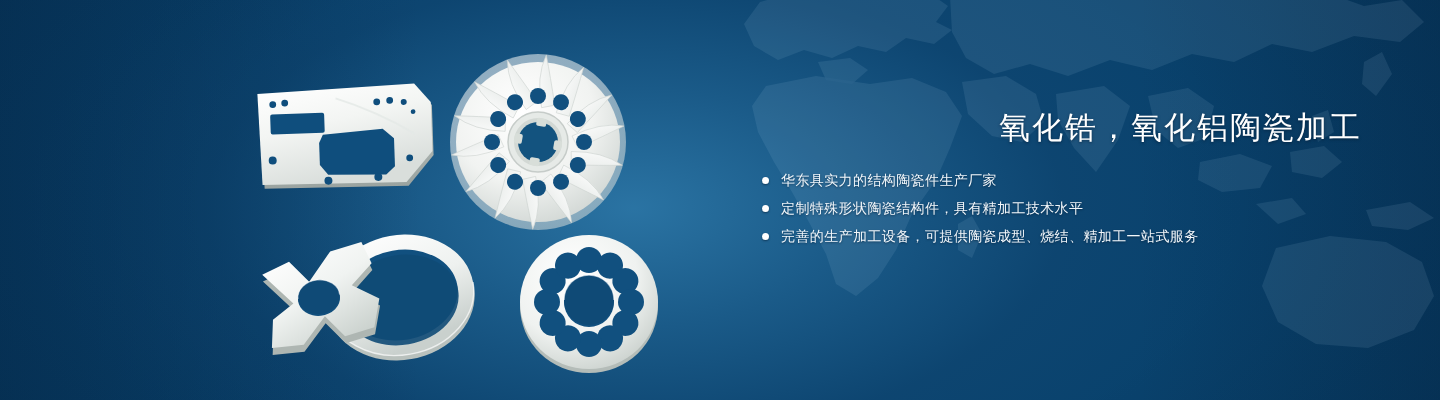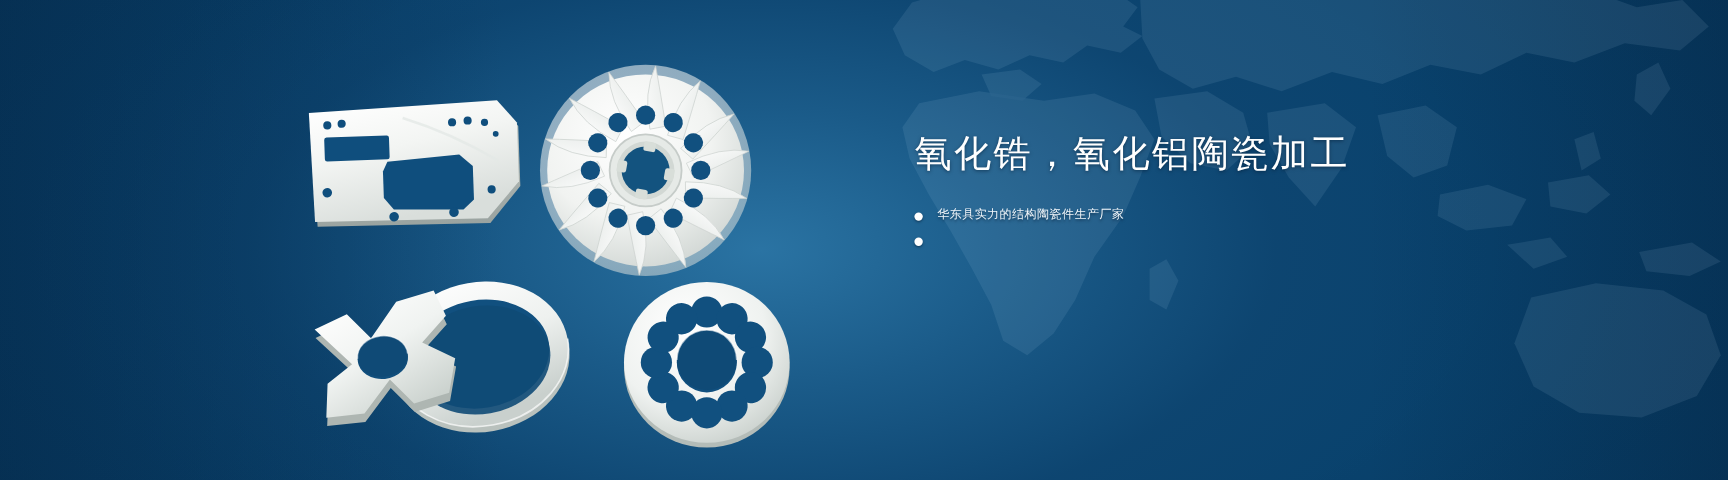--- a/index.html
+++ b/index.html
@@ -121,20 +121,21 @@
   }
   .headline {
     margin: 0;
     font-size: 31px;
     line-height: 40px;
     font-weight: normal;
     color: #ffffff;
     letter-spacing: 2px;
     text-shadow: 0 1px 3px rgba(0,20,40,0.55);
     white-space: nowrap;
+    text-align: right;
   }
   .feature-list {
     list-style: none;
     margin: 22px 0 0 0;
     padding: 0;
   }
   .feature-item {
     display: flex;
     align-items: center;
     margin-bottom: 8px;
@@ -143,21 +144,21 @@
   .bullet {
     flex: 0 0 auto;
     width: 7px;
     height: 7px;
     border-radius: 50%;
     background: #ffffff;
     margin-right: 12px;
     box-shadow: 0 1px 2px rgba(0,20,40,0.5);
   }
   .feature-text {
-    font-size: 10px;
+    font-size: 14px;
     line-height: 20px;
     color: #f2f7fb;
     letter-spacing: 0.4px;
     text-shadow: 0 1px 2px rgba(0,20,40,0.5);
   }
 </style>
 </head>
 <body>
 
 <div class="banner">
@@ -478,17 +479,22 @@
   <div class="copy">
     <h1 class="headline">氧化锆，氧化铝陶瓷加工</h1>
 
     <ul class="feature-list">
       <li class="feature-item">
         <span class="bullet"></span>
         <span class="feature-text">华东具实力的结构陶瓷件生产厂家</span>
       </li>
       <li class="feature-item">
         <span class="bullet"></span>
+        <span class="feature-text">定制特殊形状陶瓷结构件，具有精加工技术水平</span>
+      </li>
+      <li class="feature-item">
+        <span class="bullet"></span>
+        <span class="feature-text">完善的生产加工设备，可提供陶瓷成型、烧结、精加工一站式服务</span>
       </li>
     </ul>
   </div>
 
 </div>
 
 </body></html>

